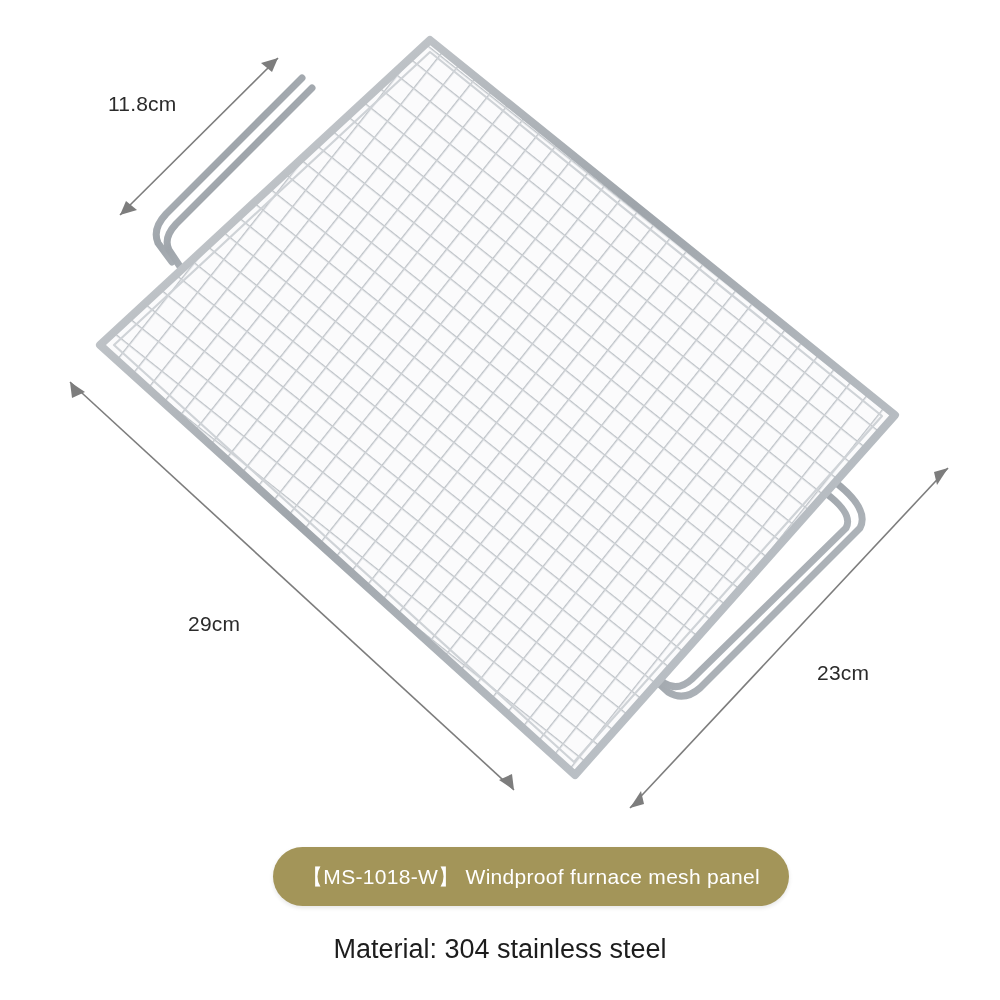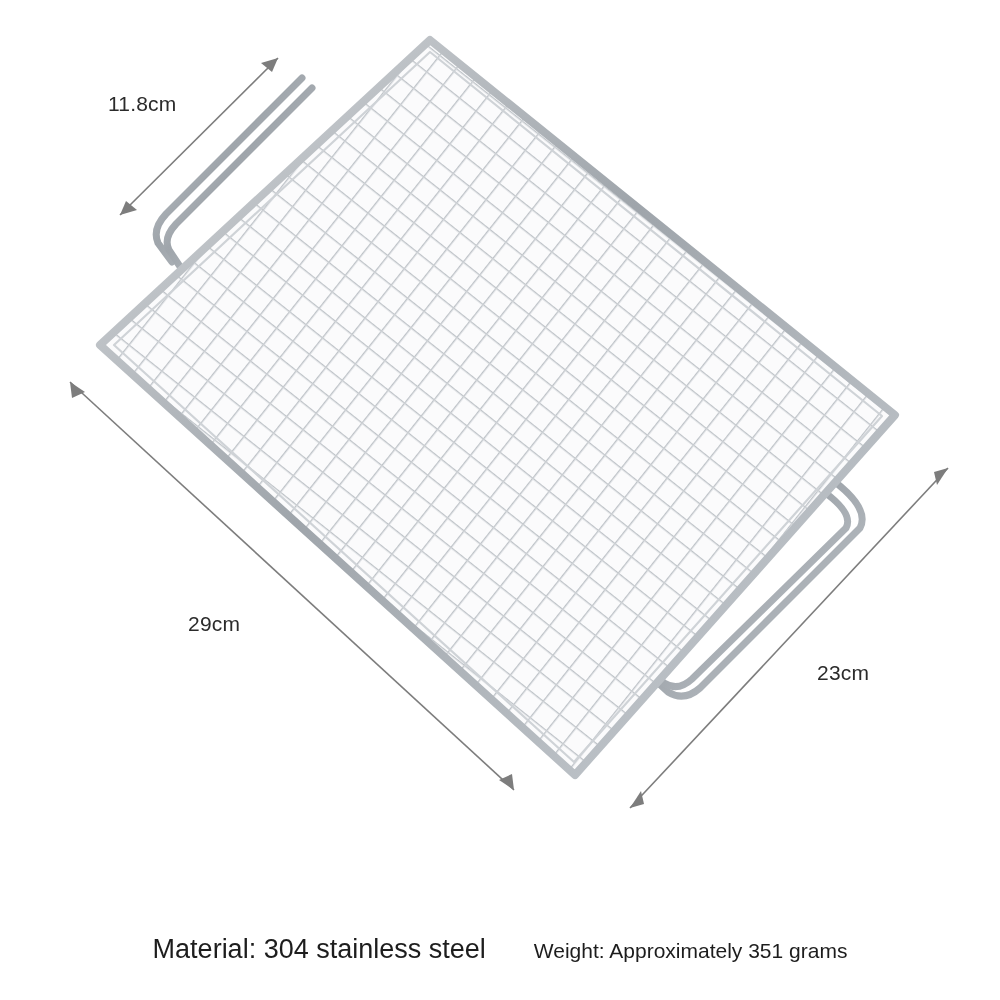--- a/index.html
+++ b/index.html
@@ -136,19 +136,21 @@
       <line x1="948" y1="468" x2="630" y2="808"></line>
       <path d="M948,468 l-14,4 l3,13 z" fill="#7d7d7d" stroke="none"></path>
       <path d="M630,808 l14,-4 l-3,-13 z" fill="#7d7d7d" stroke="none"></path>
     </g>
   </svg>
 
   <div class="dim-label" id="label-width">11.8cm</div>
   <div class="dim-label" id="label-length">29cm</div>
   <div class="dim-label" id="label-depth">23cm</div>
 
+  <div class="name-pill">
+    <span class="pill-text">【MS-1018-W】 Windproof furnace mesh panel</span>
+  </div>
 
   <div class="footer">
     <span class="material">Material: 304 stainless steel</span>
-    <span class="weight">Weight: Approximately 351 grams</span>
   </div>
 
 </div>
 
 </body></html>

